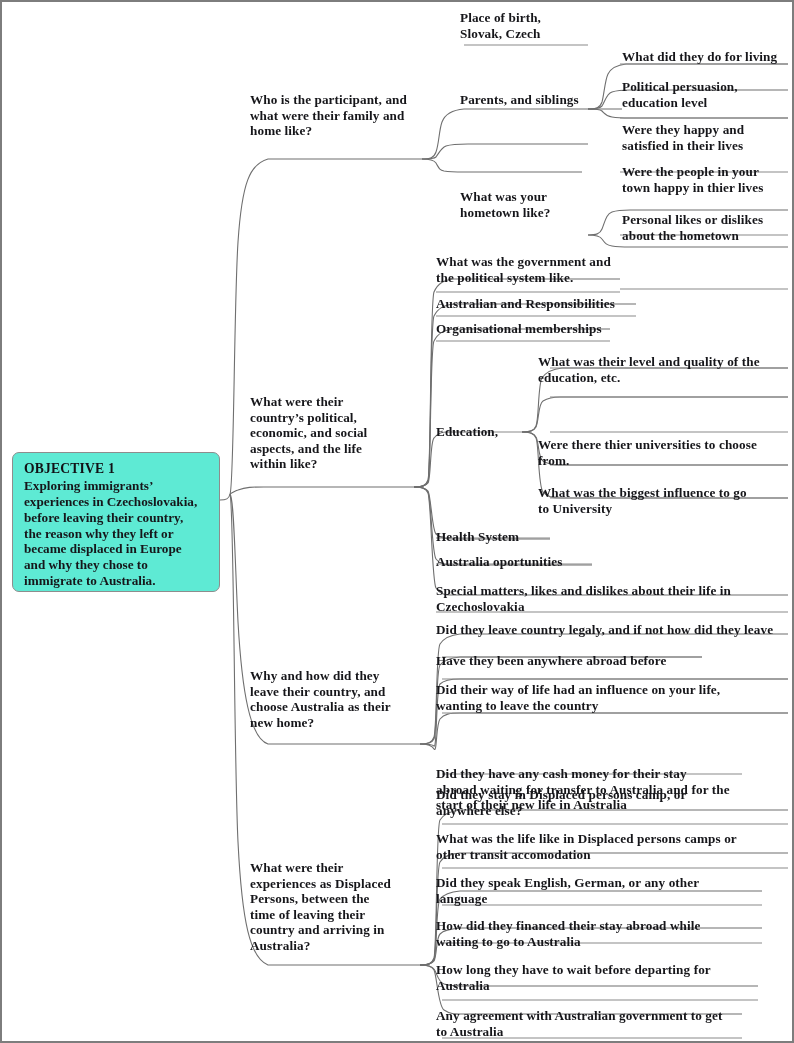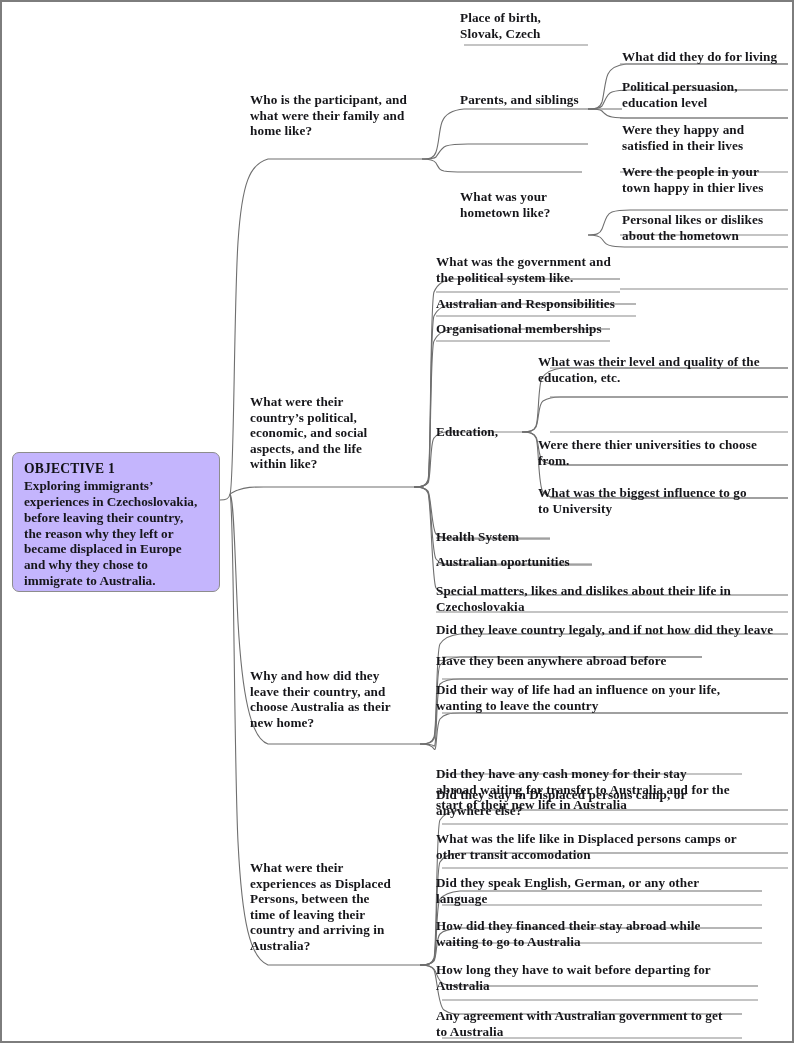--- a/index.html
+++ b/index.html
@@ -51,21 +51,21 @@
 
   #objective-box {
     position: absolute;
     left: 10px;
     top: 450px;
     width: 208px;
     height: 140px;
     box-sizing: border-box;
     border: 1px solid #8d8d8d;
     border-radius: 7px;
-    background: #c4b5fd;
+    background: #5eead4;
     padding: 8px 10px 6px 11px;
   }
   #objective-title {
     font-size: 13.6px;
     font-weight: 700;
     color: #111115;
     margin-bottom: 1px;
     letter-spacing: 0.2px;
   }
   #objective-body {
@@ -216,21 +216,21 @@
 the political system like.</div>
 
   <div class="node-label lvl2" style="left:434px; top:294px; width:250px;">Australian and Responsibilities</div>
 
   <div class="node-label lvl2" style="left:434px; top:319px; width:250px;">Organisational memberships</div>
 
   <div class="node-label lvl2" style="left:434px; top:422px; width:110px;">Education,</div>
 
   <div class="node-label lvl2" style="left:434px; top:527px; width:140px;">Health System</div>
 
-  <div class="node-label lvl2" style="left:434px; top:552px; width:180px;">Australian oportunities</div>
+  <div class="node-label lvl2" style="left:434px; top:552px; width:180px;">Australia oportunities</div>
 
   <div class="node-label lvl2" style="left:434px; top:581px; width:348px;">Special matters, likes and dislikes about their life in
 Czechoslovakia</div>
 
   <div class="node-label lvl3" style="left:536px; top:352px; width:250px;">What was their level and quality of the
 education, etc.</div>
 
 
   <div class="node-label lvl3" style="left:536px; top:435px; width:250px;">Were there thier universities to choose
 from.</div>

